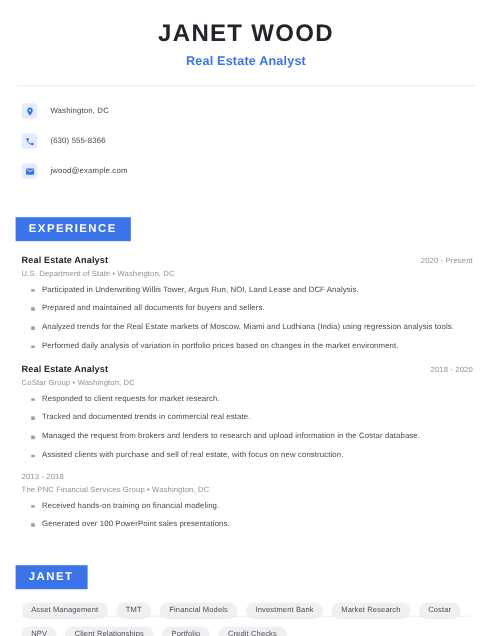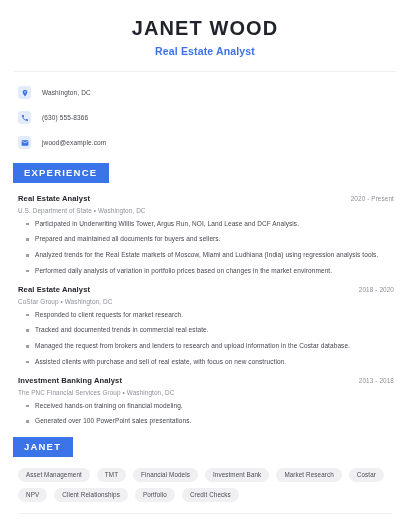--- a/index.html
+++ b/index.html
@@ -72,21 +72,21 @@
   }
   .contact-icon svg { display: block; }
   .contact-text {
     margin-left: 11px;
     font-size: 6.5px;
     color: #43464d;
     letter-spacing: 0.12px;
   }
 
   
-  .section { margin-top: 10px; }
+  .section { margin-top: 28px; }
   .section-badge {
     display: inline-block;
     background: #3b73e8;
     color: #ffffff;
     font-size: 9.5px;
     font-weight: bold;
     letter-spacing: 1.2px;
     padding: 5px 12px 5px 11px;
     line-height: 1;
   }
@@ -242,21 +242,20 @@
         <ul class="bullets">
           <li>Responded to client requests for market research.</li>
           <li>Tracked and documented trends in commercial real estate.</li>
           <li>Managed the request from brokers and lenders to research and upload information in the Costar database.</li>
           <li>Assisted clients with purchase and sell of real estate, with focus on new construction.</li>
         </ul>
       </div>
 
       <div class="job">
         <div class="job-head">
-          <span class="job-title">Investment Banking Analyst</span>
           <span class="job-dates">2013 - 2018</span>
         </div>
         <div class="job-company">The PNC Financial Services Group  •  Washington, DC</div>
         <ul class="bullets">
           <li>Received hands-on training on financial modeling.</li>
           <li>Generated over 100 PowerPoint sales presentations.</li>
         </ul>
       </div>
 
     </div>

